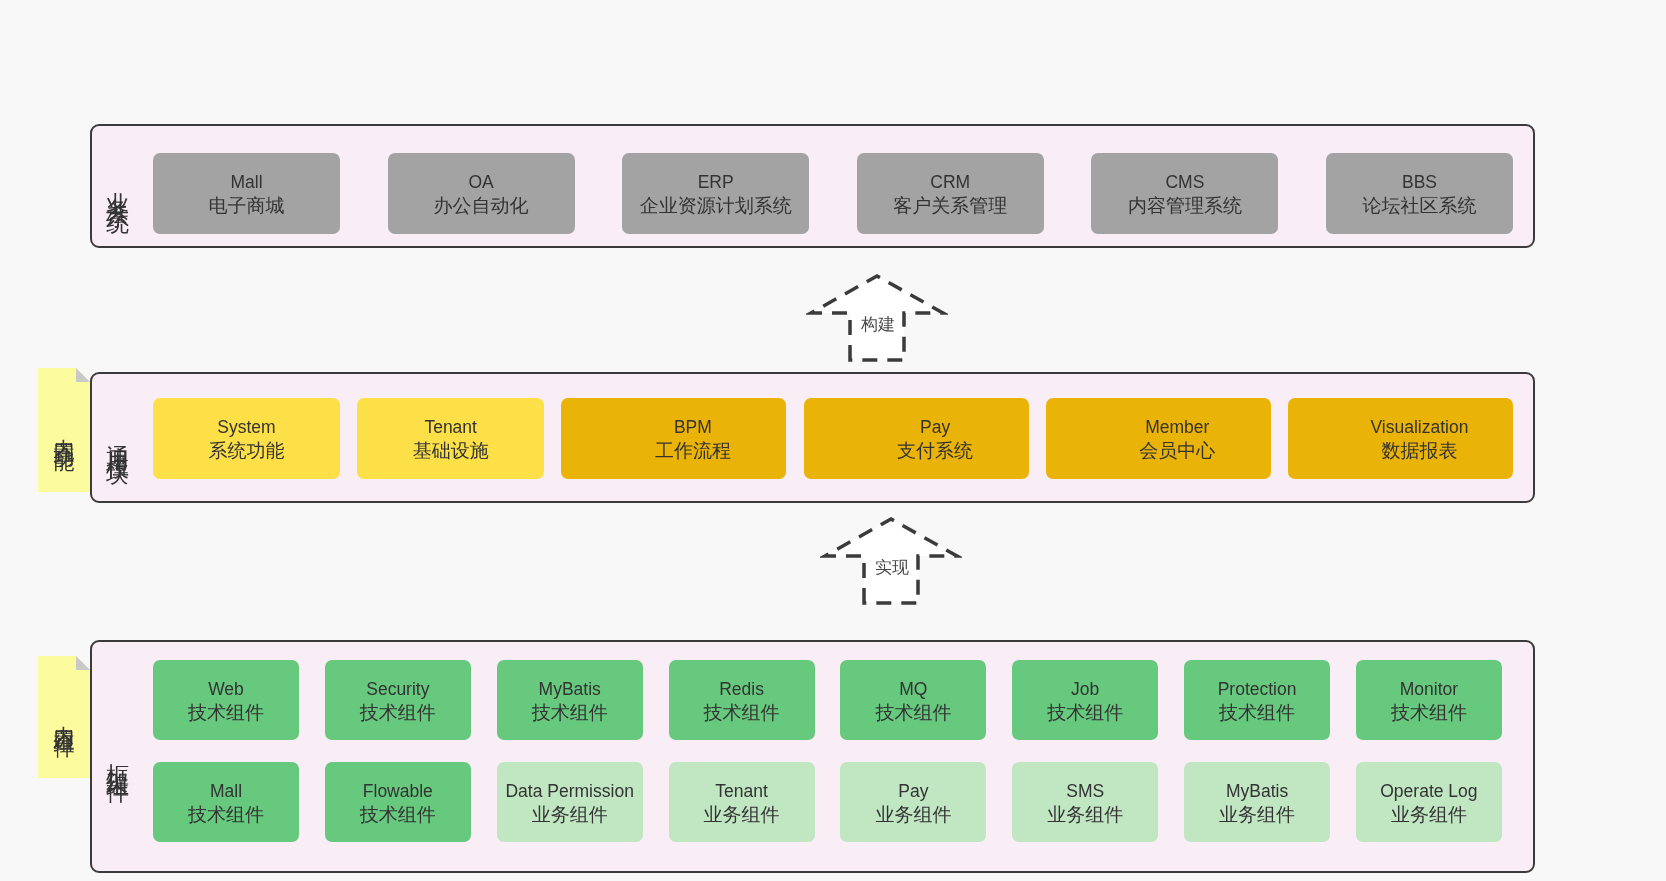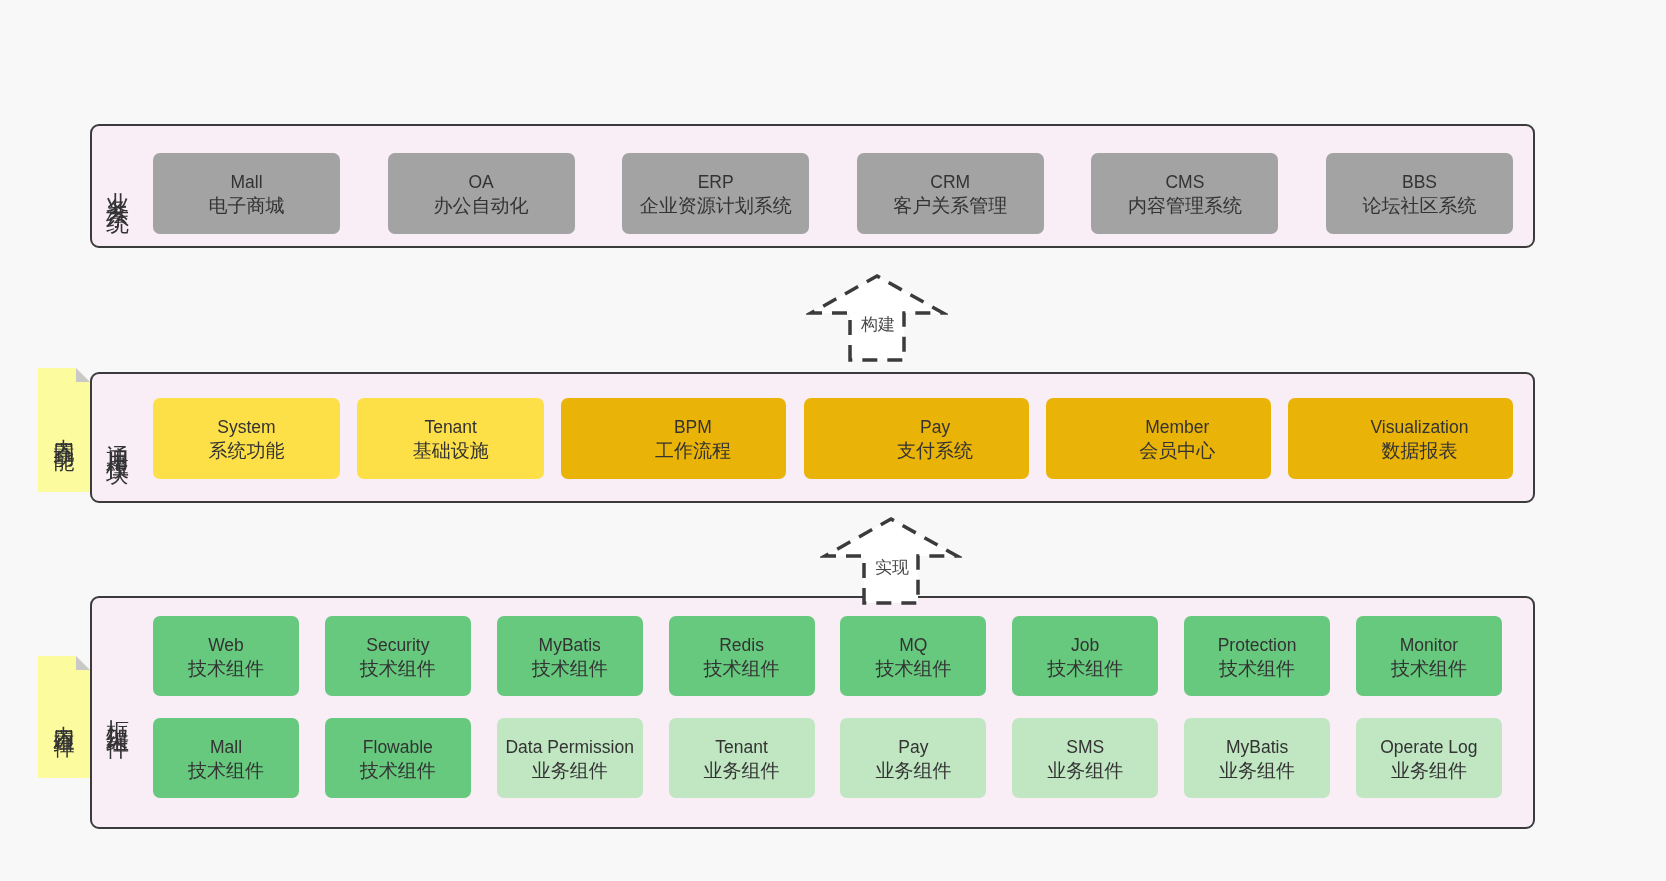--- a/index.html
+++ b/index.html
@@ -13,21 +13,21 @@
 
   
   .layer {
     position:absolute; left:90px; width:1445px;
     background:#f9edf6;
     border:2px solid #3b3b3b; border-radius:9px;
     box-sizing:border-box;
   }
   .layer-0 { top:124px; height:124px; }
   .layer-1 { top:372px; height:131px; }
-  .layer-2 { top:596px; height:233px; }
+  .layer-2 { top:640px; height:233px; }
 
   
   .v-label {
     position:absolute; left:11px; top:50%;
     transform:translateY(-50%);
     writing-mode:vertical-rl; text-orientation:upright;
     font-size:23px; letter-spacing:6px; color:#333;
     white-space:nowrap;
   }
 

